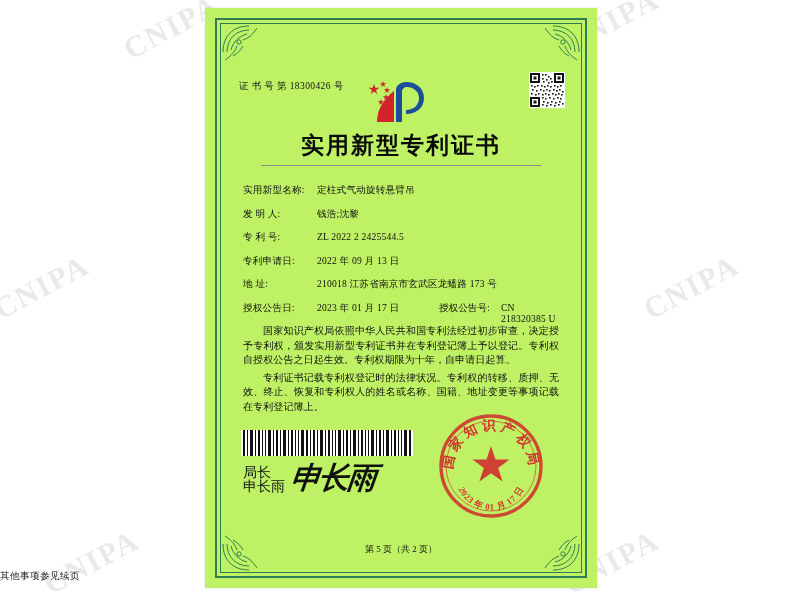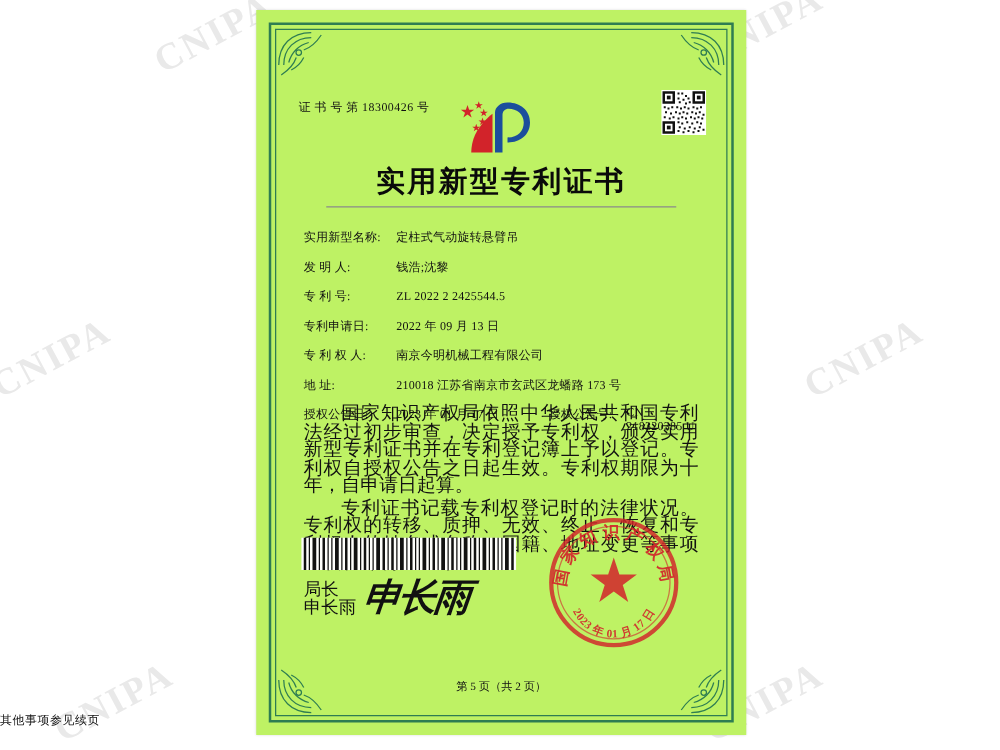--- a/index.html
+++ b/index.html
@@ -137,21 +137,21 @@
   }
   .frow-split { display: flex; align-items: baseline; margin-bottom: 10.5px; }
   .frow-split .half1 { display:flex; flex: 0 0 196px; }
   .frow-split .half2 { display:flex; flex: 1 1 auto; }
   .frow-split .lbl2 { width: 62px; flex: 0 0 62px; }
 
   .para {
     position: absolute;
     left: 10px; right: 10px; top: 290px;
     font-family: "Liberation Serif", serif;
-    font-size: 15px;
+    font-size: 10px;
     line-height: 14.5px;
     color: #111;
     text-align: justify;
     letter-spacing: 0.1px;
   }
   .para p { margin: 0 0 3px 0; text-indent: 2em; }
 
   .barcode {
     position: absolute;
     left: 8px; top: 396px;
@@ -378,24 +378,20 @@
         </div>
         <div class="frow">
           <div class="flabel">专 利 号:</div>
           <div class="fval">ZL 2022 2 2425544.5</div>
         </div>
         <div class="frow">
           <div class="flabel">专利申请日:</div>
           <div class="fval">2022 年 09 月 13 日</div>
         </div>
         <div class="frow">
-          <div class="flabel">专 利 权 人:</div>
-          <div class="fval">南京今明机械工程有限公司</div>
-        </div>
-        <div class="frow">
           <div class="flabel">地 址:</div>
           <div class="fval">210018 江苏省南京市玄武区龙蟠路 173 号</div>
         </div>
         <div class="frow-split">
           <div class="half1">
             <div class="flabel">授权公告日:</div>
             <div class="fval">2023 年 01 月 17 日</div>
           </div>
           <div class="half2">
             <div class="lbl2">授权公告号:</div>

